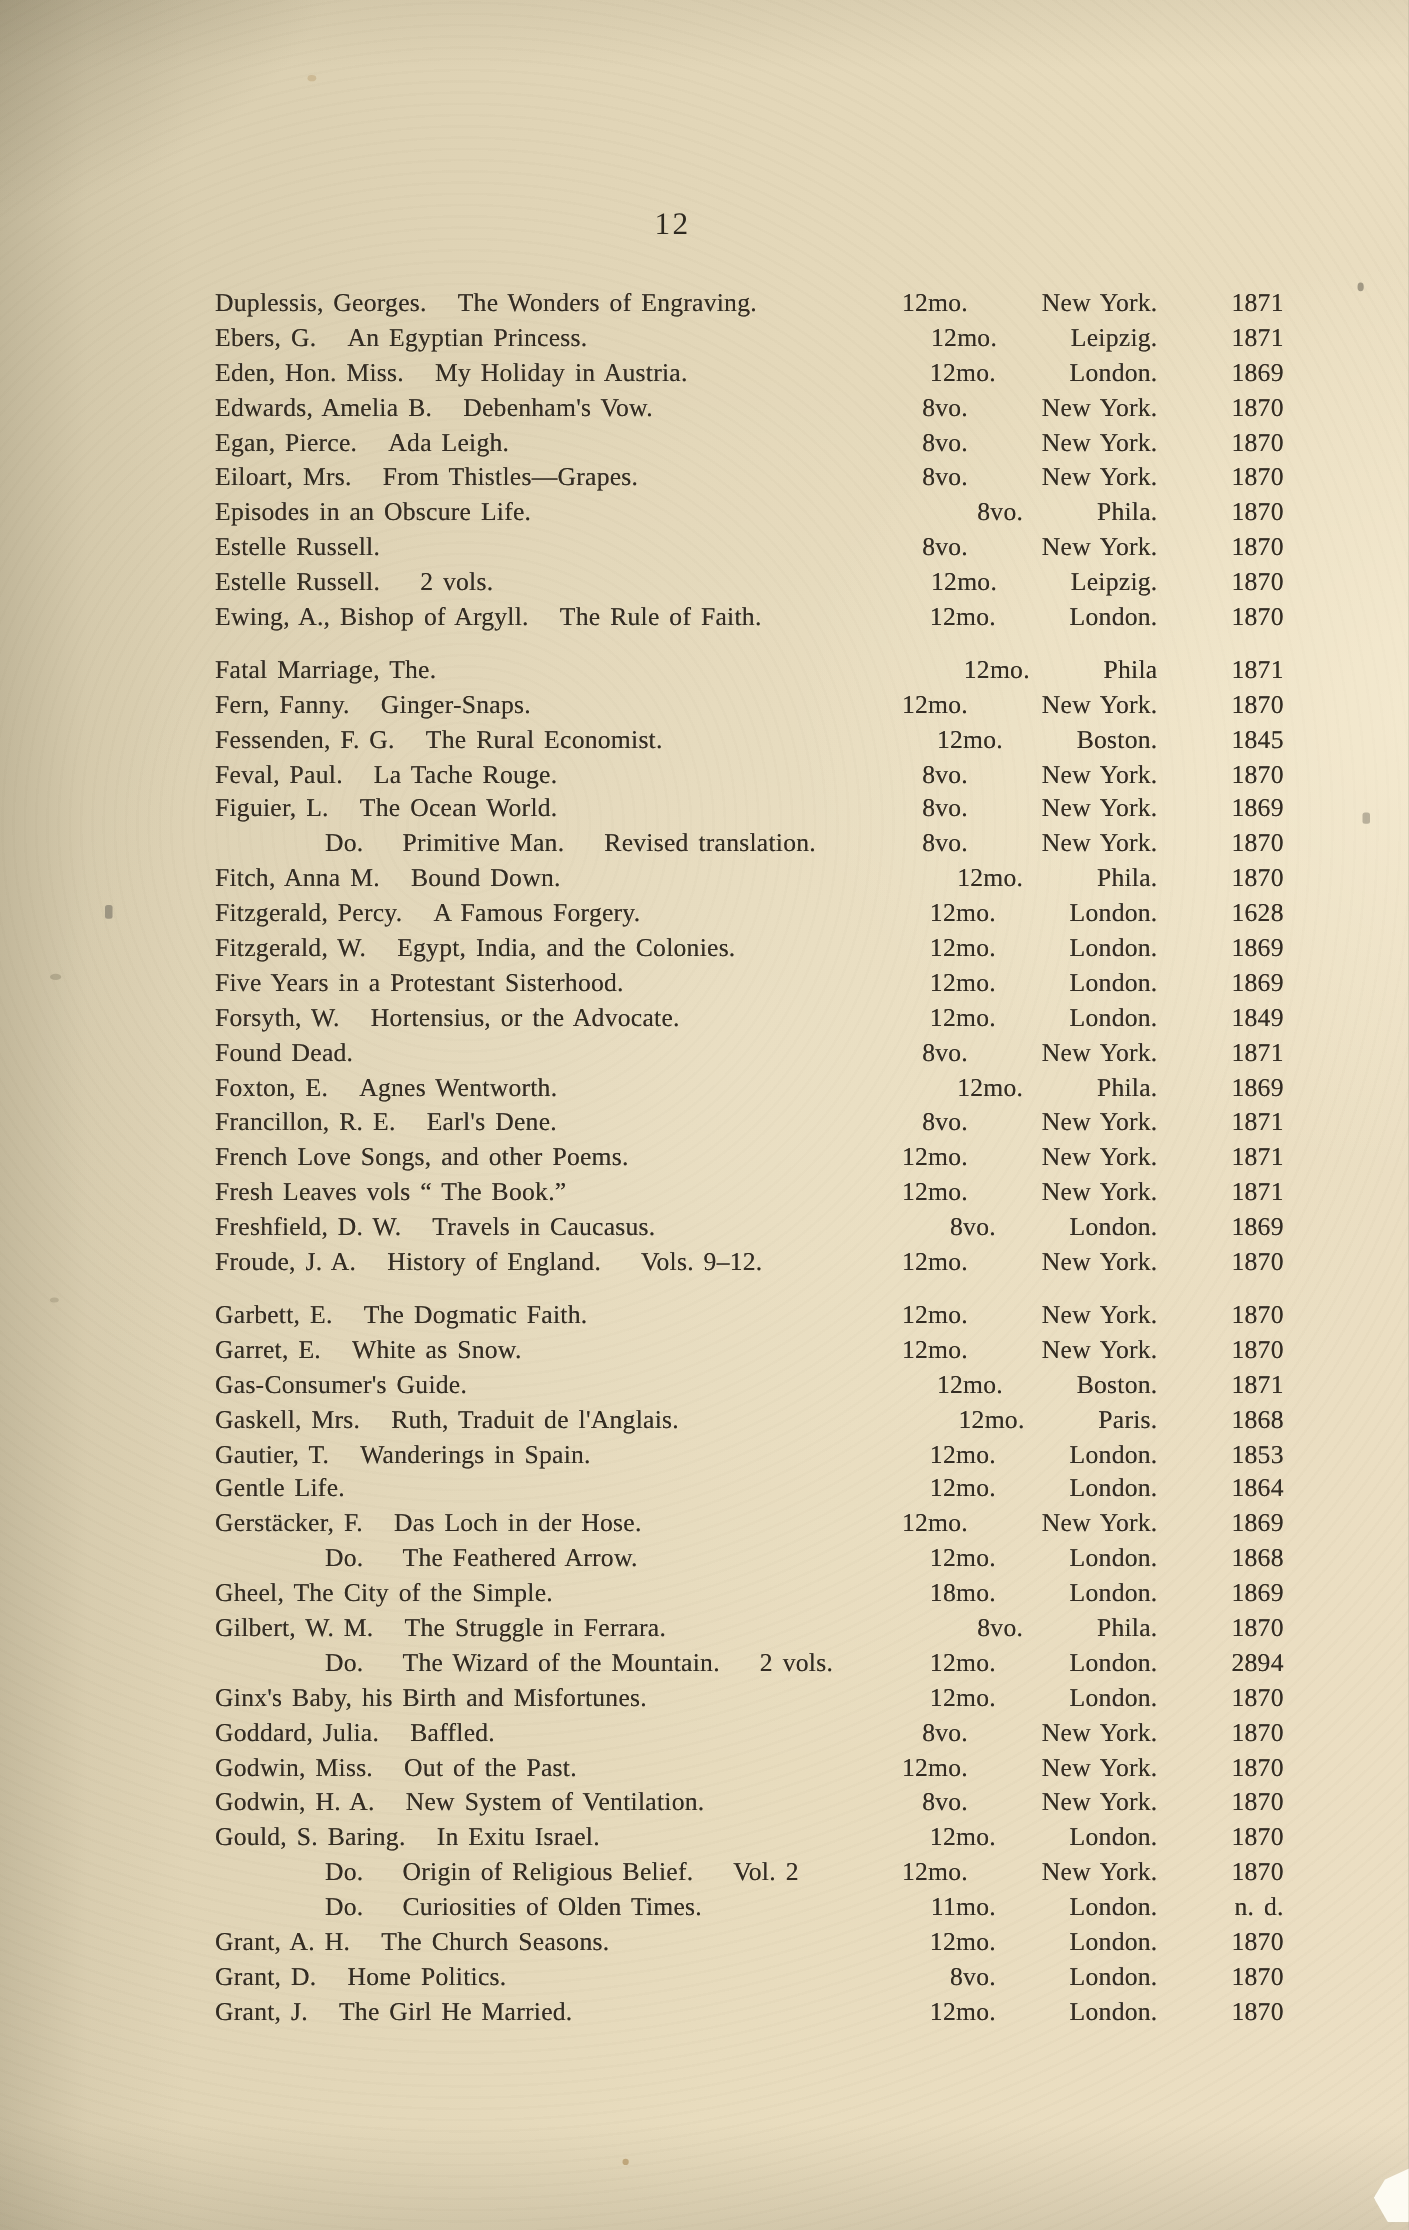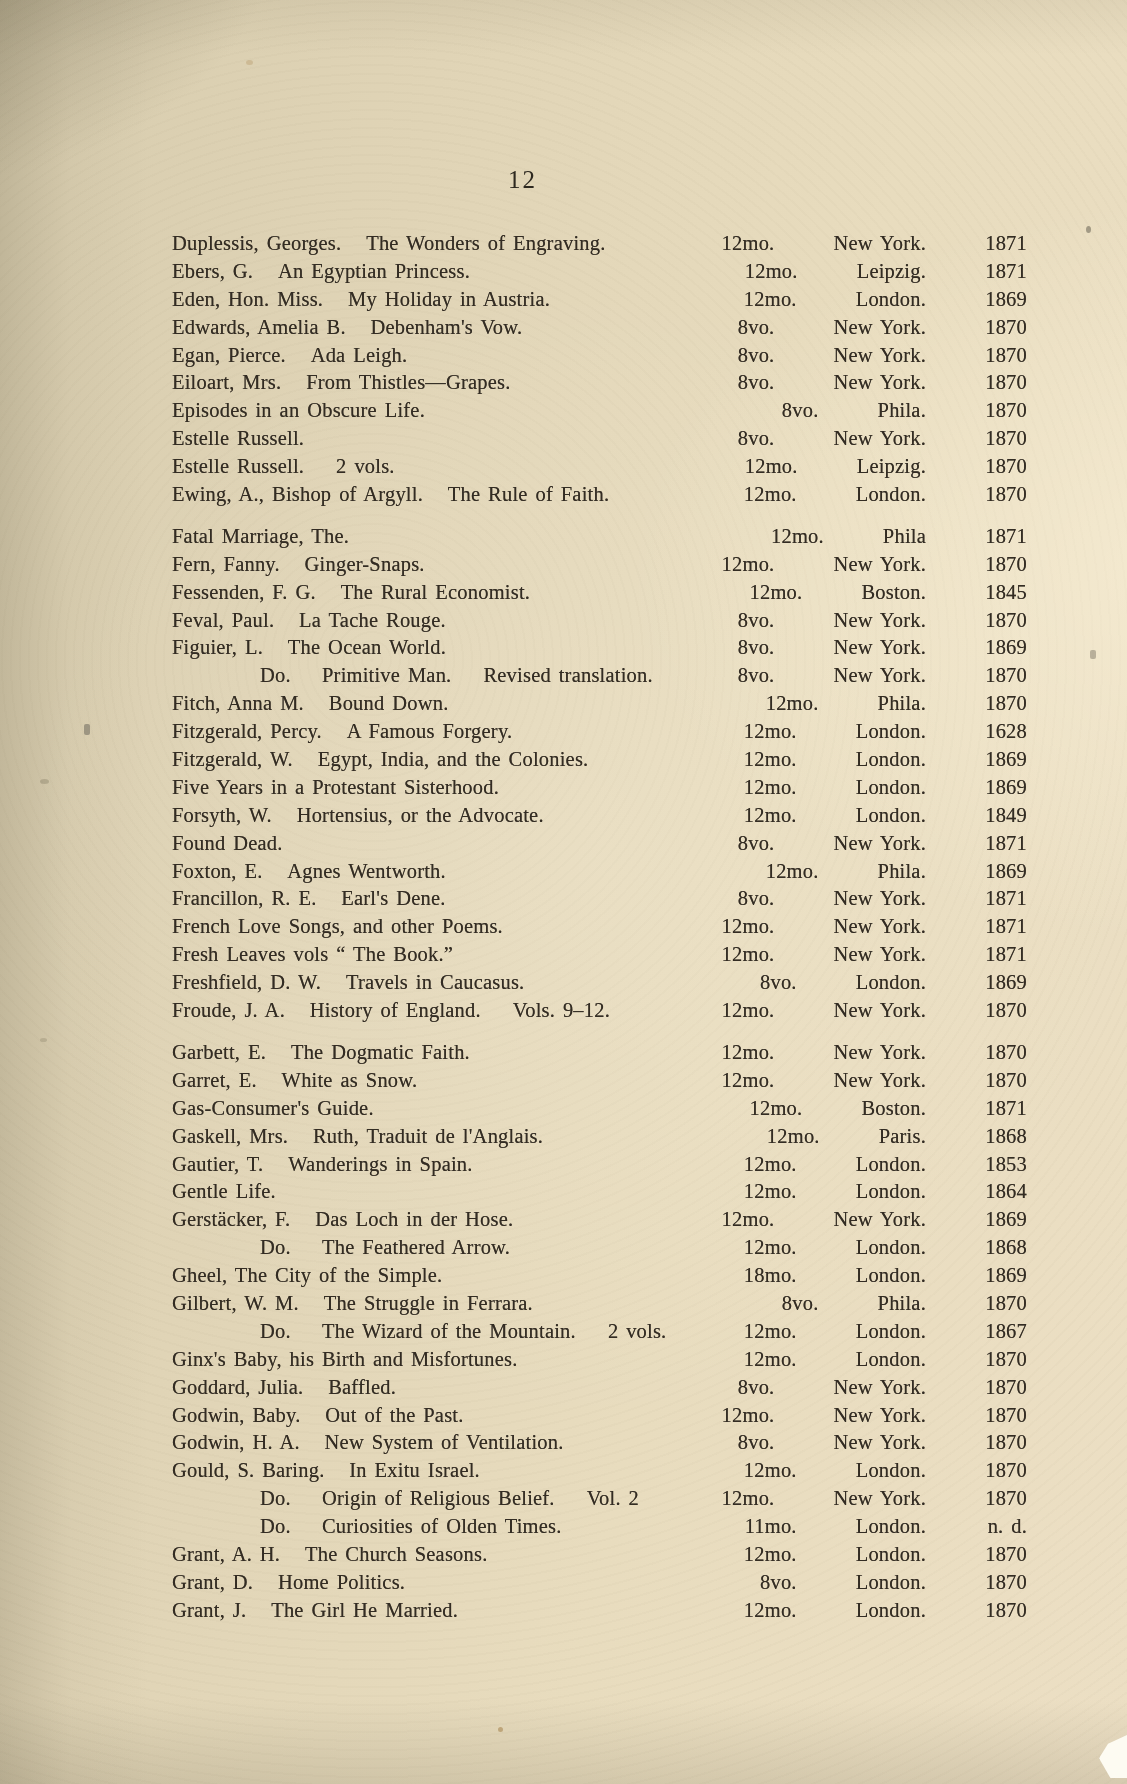--- a/index.html
+++ b/index.html
@@ -16,21 +16,21 @@
       radial-gradient(ellipse 950px 600px at 108% 32%, rgba(255,247,224,0.50), rgba(255,247,224,0) 62%),
       radial-gradient(ellipse 800px 800px at 52% 48%, rgba(255,250,236,0.16), rgba(255,250,236,0) 72%),
       linear-gradient(to right, rgba(98,90,66,0.20) 0, rgba(98,90,66,0.05) 70px, rgba(98,90,66,0) 150px),
       linear-gradient(to top, rgba(98,90,66,0.16) 0, rgba(98,90,66,0) 85px),
       linear-gradient(to bottom, rgba(98,90,66,0.08) 0, rgba(98,90,66,0) 55px),
       repeating-radial-gradient(circle at 33% 37%, rgba(120,108,80,0.028) 0 2px, rgba(0,0,0,0) 2px 9px),
       linear-gradient(102deg, #d7ccae 0%, #e0d4b6 30%, #e8dcbe 62%, #ecdfc4 100%);
   }
   #page-number{
     position:absolute;top:166px;left:508px;width:60px;
-    font-size:25px;letter-spacing:2px;
+    font-size:25px;text-align:center;letter-spacing:2px;
     color:#2e2920;
   }
   #content{
     position:absolute;left:172px;top:230px;width:855px;
     font-size:20.5px;line-height:27.9px;
     word-spacing:2.5px;letter-spacing:0.2px;
     text-shadow:0 0 0.45px rgba(50,44,35,0.65);
   }
   .section{margin-bottom:14px;font-family:Liberation Serif, serif;}
   .row{position:relative;height:27.9px;white-space:nowrap;}
@@ -452,21 +452,21 @@
         <span class="year">1870</span>
       </span>
     </div>
         <div class="row dorow">
       <span class="do">Do.</span>
       
       <span class="tg"><span class="title">The Wizard of the Mountain.</span><span class="extra">2 vols.</span></span>
       <span class="rcols">
         <span class="fmt">12mo.</span>
         <span class="city">London.</span>
-        <span class="year">1867</span>
+        <span class="year">2894</span>
       </span>
     </div>
         <div class="row">
       
       
       <span class="tg nogap"><span class="title">Ginx's Baby, his Birth and Misfortunes.</span></span>
       <span class="rcols">
         <span class="fmt">12mo.</span>
         <span class="city">London.</span>
         <span class="year">1870</span>
@@ -477,21 +477,21 @@
       <span class="author">Goddard, Julia.</span>
       <span class="tg"><span class="title">Baffled.</span></span>
       <span class="rcols">
         <span class="fmt">8vo.</span>
         <span class="city">New York.</span>
         <span class="year">1870</span>
       </span>
     </div>
         <div class="row">
       
-      <span class="author">Godwin, Baby.</span>
+      <span class="author">Godwin, Miss.</span>
       <span class="tg"><span class="title">Out of the Past.</span></span>
       <span class="rcols">
         <span class="fmt">12mo.</span>
         <span class="city">New York.</span>
         <span class="year">1870</span>
       </span>
     </div>
         <div class="row">
       
       <span class="author">Godwin, H. A.</span>

